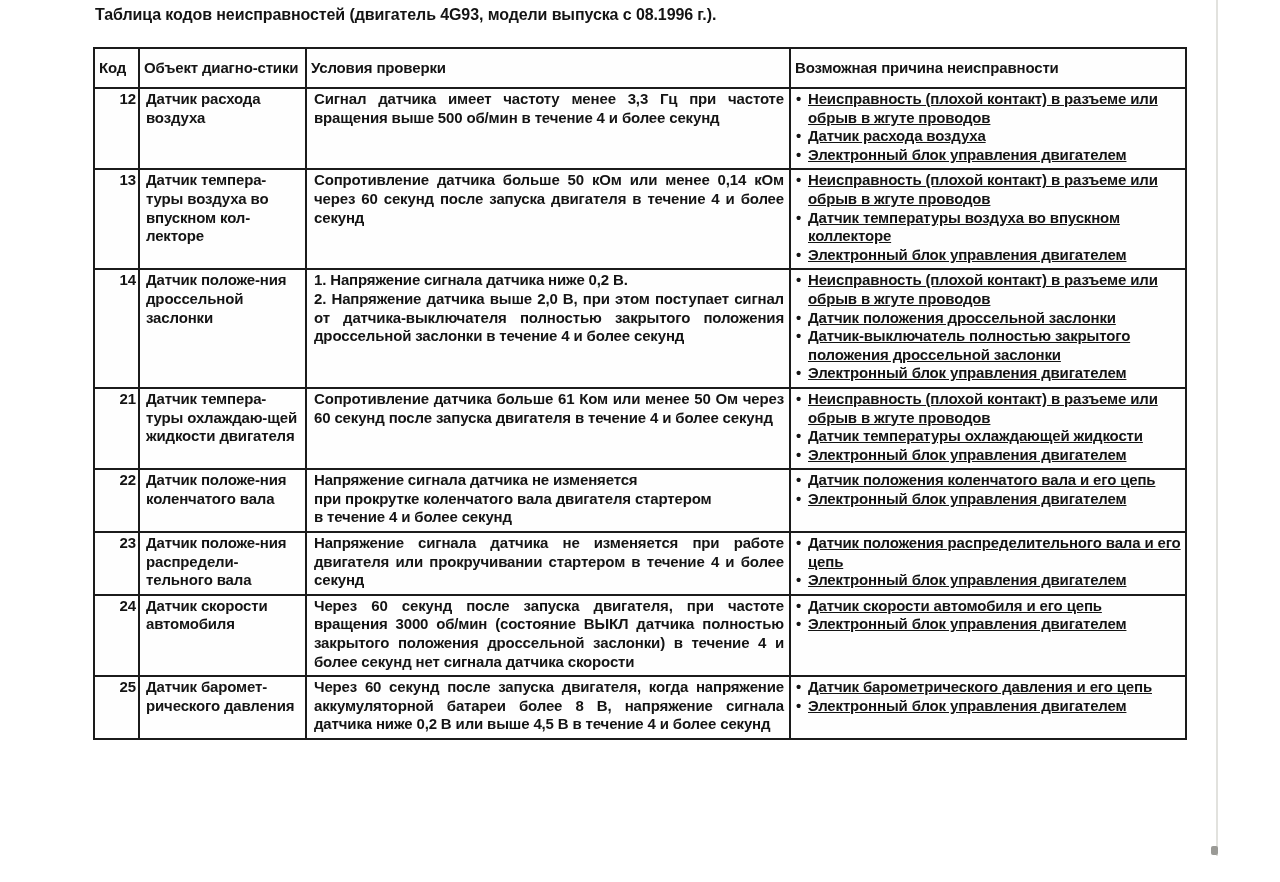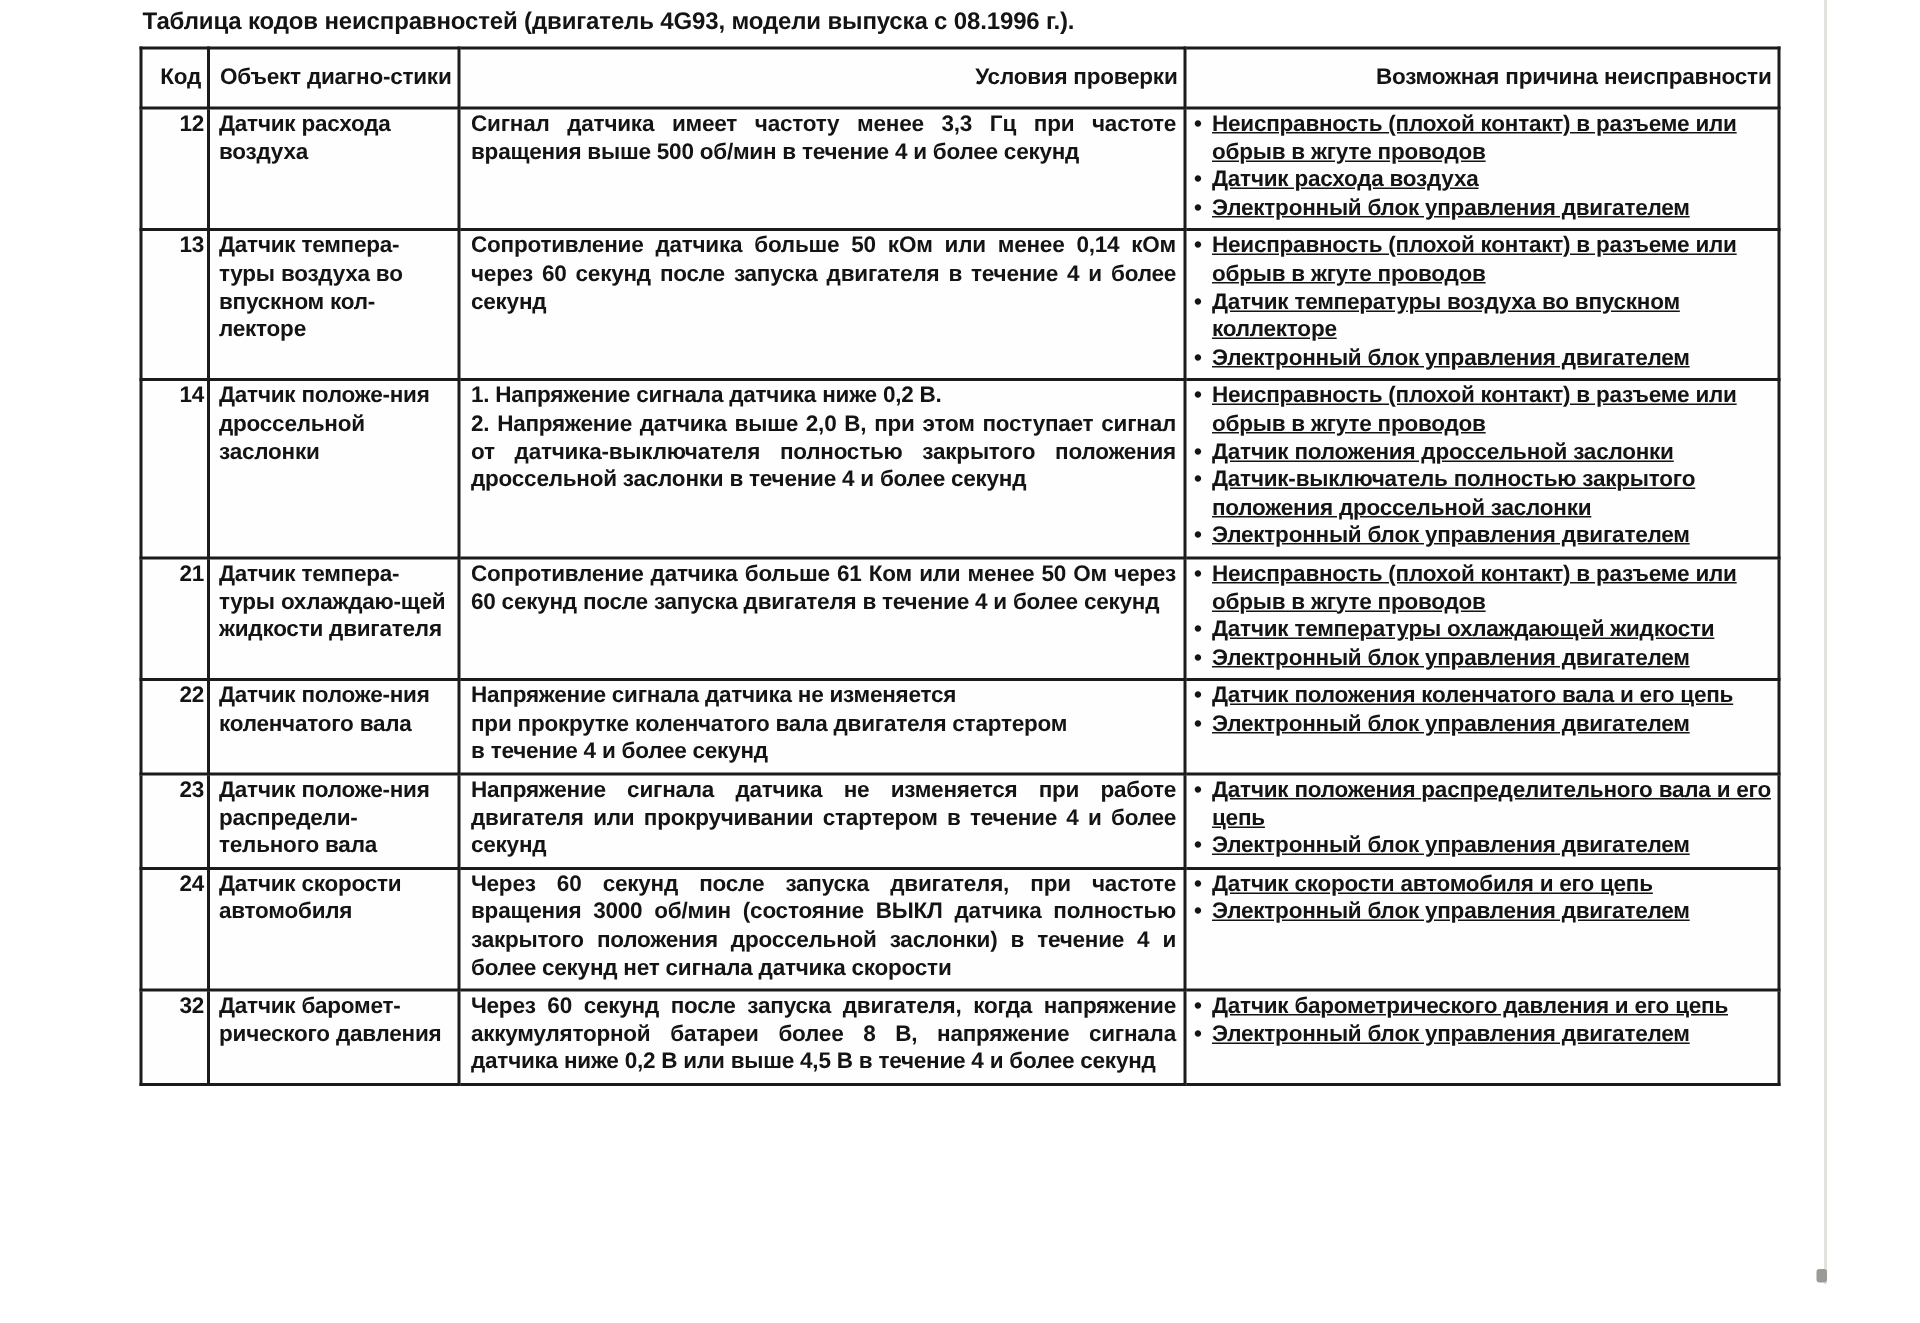--- a/index.html
+++ b/index.html
@@ -18,21 +18,21 @@
   }
   .page {
     position: absolute;
     top: 6px;
     left: 93px;
     width: 1100px;
   }
   .doc-title {
     font-size: 16px;
     letter-spacing: -0.1px;
-    margin: 0 0 7px 2px;
+    margin: 0 0 23px 2px;
     white-space: nowrap;
   }
   table.fault-table {
     border-collapse: collapse;
     table-layout: fixed;
     width: 1092px;
     background: #fefefe;
   }
   th, td {
     border: 2px solid #1b1b1b;
@@ -40,21 +40,21 @@
     line-height: 1.24;
     letter-spacing: -0.15px;
     vertical-align: top;
     font-weight: bold;
   }
   col.c-code { width: 45px; }
   col.c-object { width: 167px; }
   col.c-cond { width: 484px; }
   col.c-cause { width: 396px; }
   th {
-    text-align: right;
+    text-align: left;
     vertical-align: middle;
     padding: 3px 4px;
     height: 32px;
   }
   td.code-cell {
     text-align: right;
     padding: 1px 2px 3px 2px;
   }
   td.object-cell {
     padding: 1px 3px 4px 6px;
@@ -226,21 +226,21 @@
           </td>
     <td class="causes-cell">
       <ul class="causes-list">
               <li>Датчик скорости автомобиля и его цепь</li>
               <li>Электронный блок управления двигателем</li>
             </ul>
     </td>
   </tr>
 
   <tr>
-    <td class="code-cell">32</td>
+    <td class="code-cell">25</td>
     <td class="object-cell">Датчик баромет-рического давления</td>
     <td class="conditions-cell">
             <div class="cond-para">Через 60 секунд после запуска двигателя, когда напряжение аккумуляторной батареи более 8 В, напряжение сигнала датчика ниже 0,2 В или выше 4,5 В в течение 4 и более секунд</div>
           </td>
     <td class="causes-cell">
       <ul class="causes-list">
               <li>Датчик барометрического давления и его цепь</li>
               <li>Электронный блок управления двигателем</li>
             </ul>
     </td>

